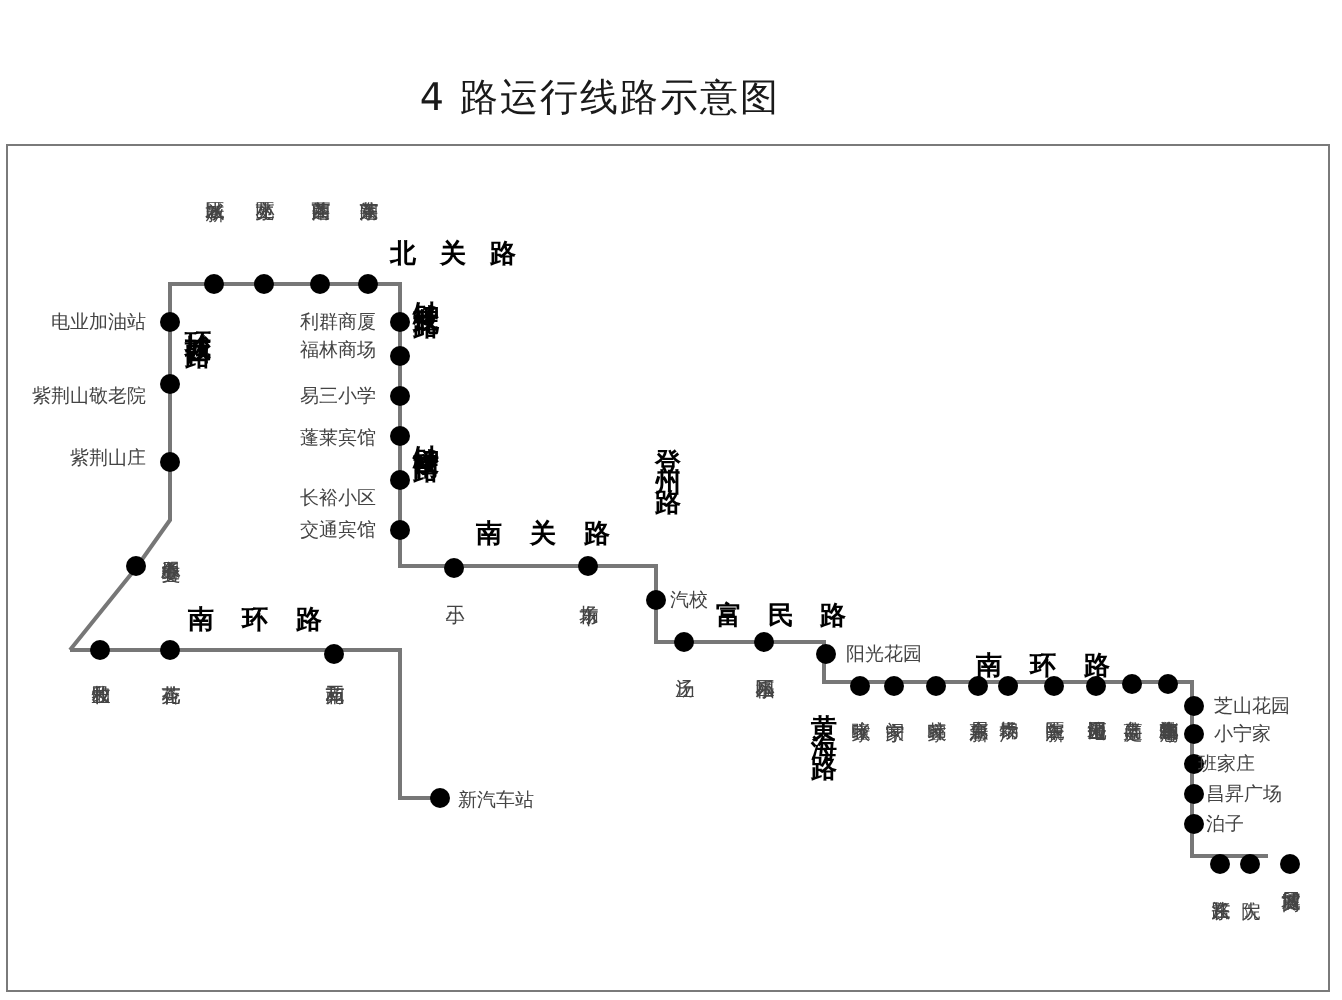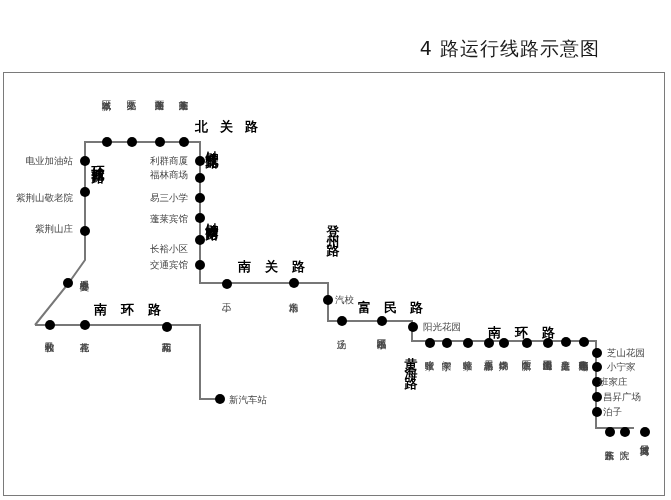--- a/index.html
+++ b/index.html
@@ -1,17 +1,17 @@
 <!DOCTYPE html>
 <html><head>
   <meta charset="utf-8">
   <style>
     html, body { margin: 0; padding: 0; background: #ffffff; }
     body { width: 671px; height: 500px; position: relative; overflow: hidden; font-family: "DejaVu Sans", "Liberation Sans", sans-serif; }
-    #title { position: absolute; left: 0; top: 36px; width: 600px; text-align: right; font-size: 19px; color: #1a1a1a; letter-spacing: 1px; }
+    #title { position: absolute; left: 0; top: 36px; width: 600px; text-align: center; font-size: 19px; color: #1a1a1a; letter-spacing: 1px; }
     #frame { position: absolute; left: 3px; top: 72px; width: 662px; height: 424px; border: 1.5px solid #7a7a7a; box-sizing: border-box; }
     svg { position: absolute; left: 0; top: 0; }
     .line { fill: none; stroke: #777777; stroke-width: 2; }
     .stop { fill: #000000; }
     .stn { font-size: 9.5px; fill: #444444; font-family: "DejaVu Serif", "Liberation Serif", serif; }
     .road { font-size: 13px; font-weight: bold; fill: #000000; font-family: "DejaVu Sans", "Liberation Sans", sans-serif; }
   </style>
 </head>
 <body>
 

